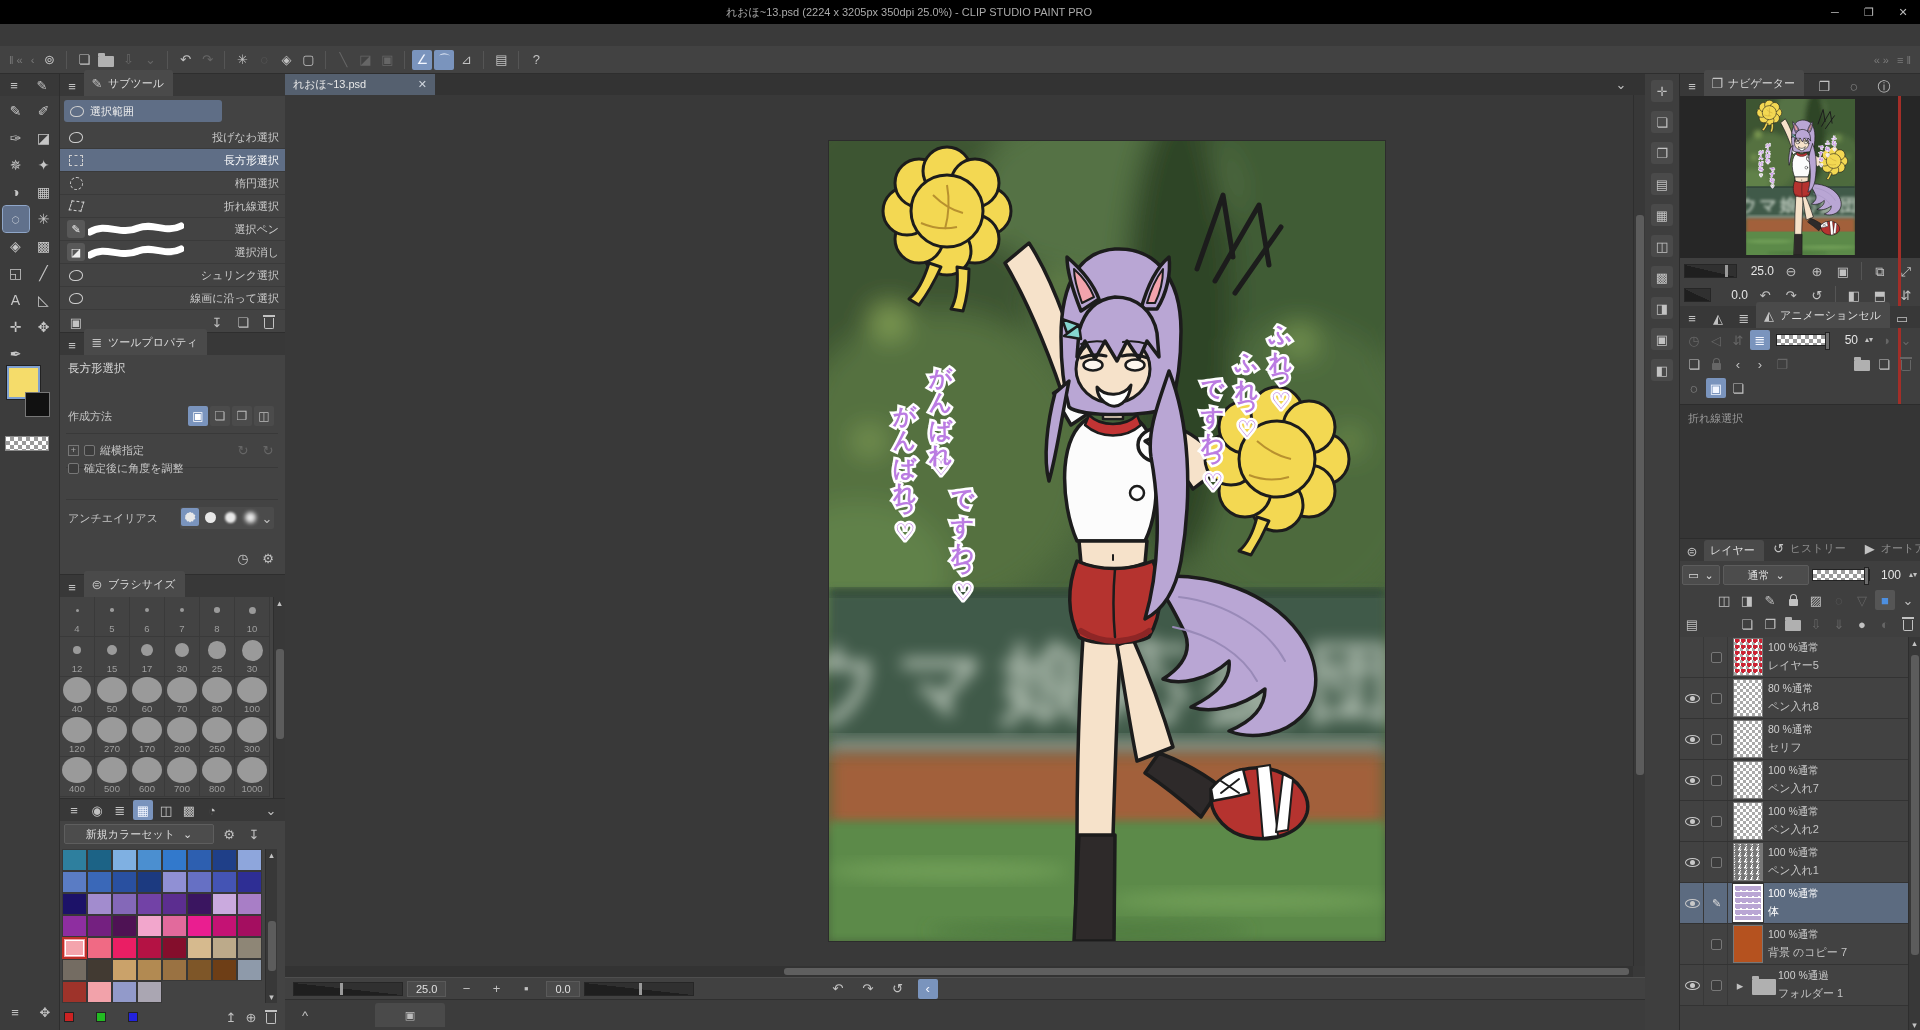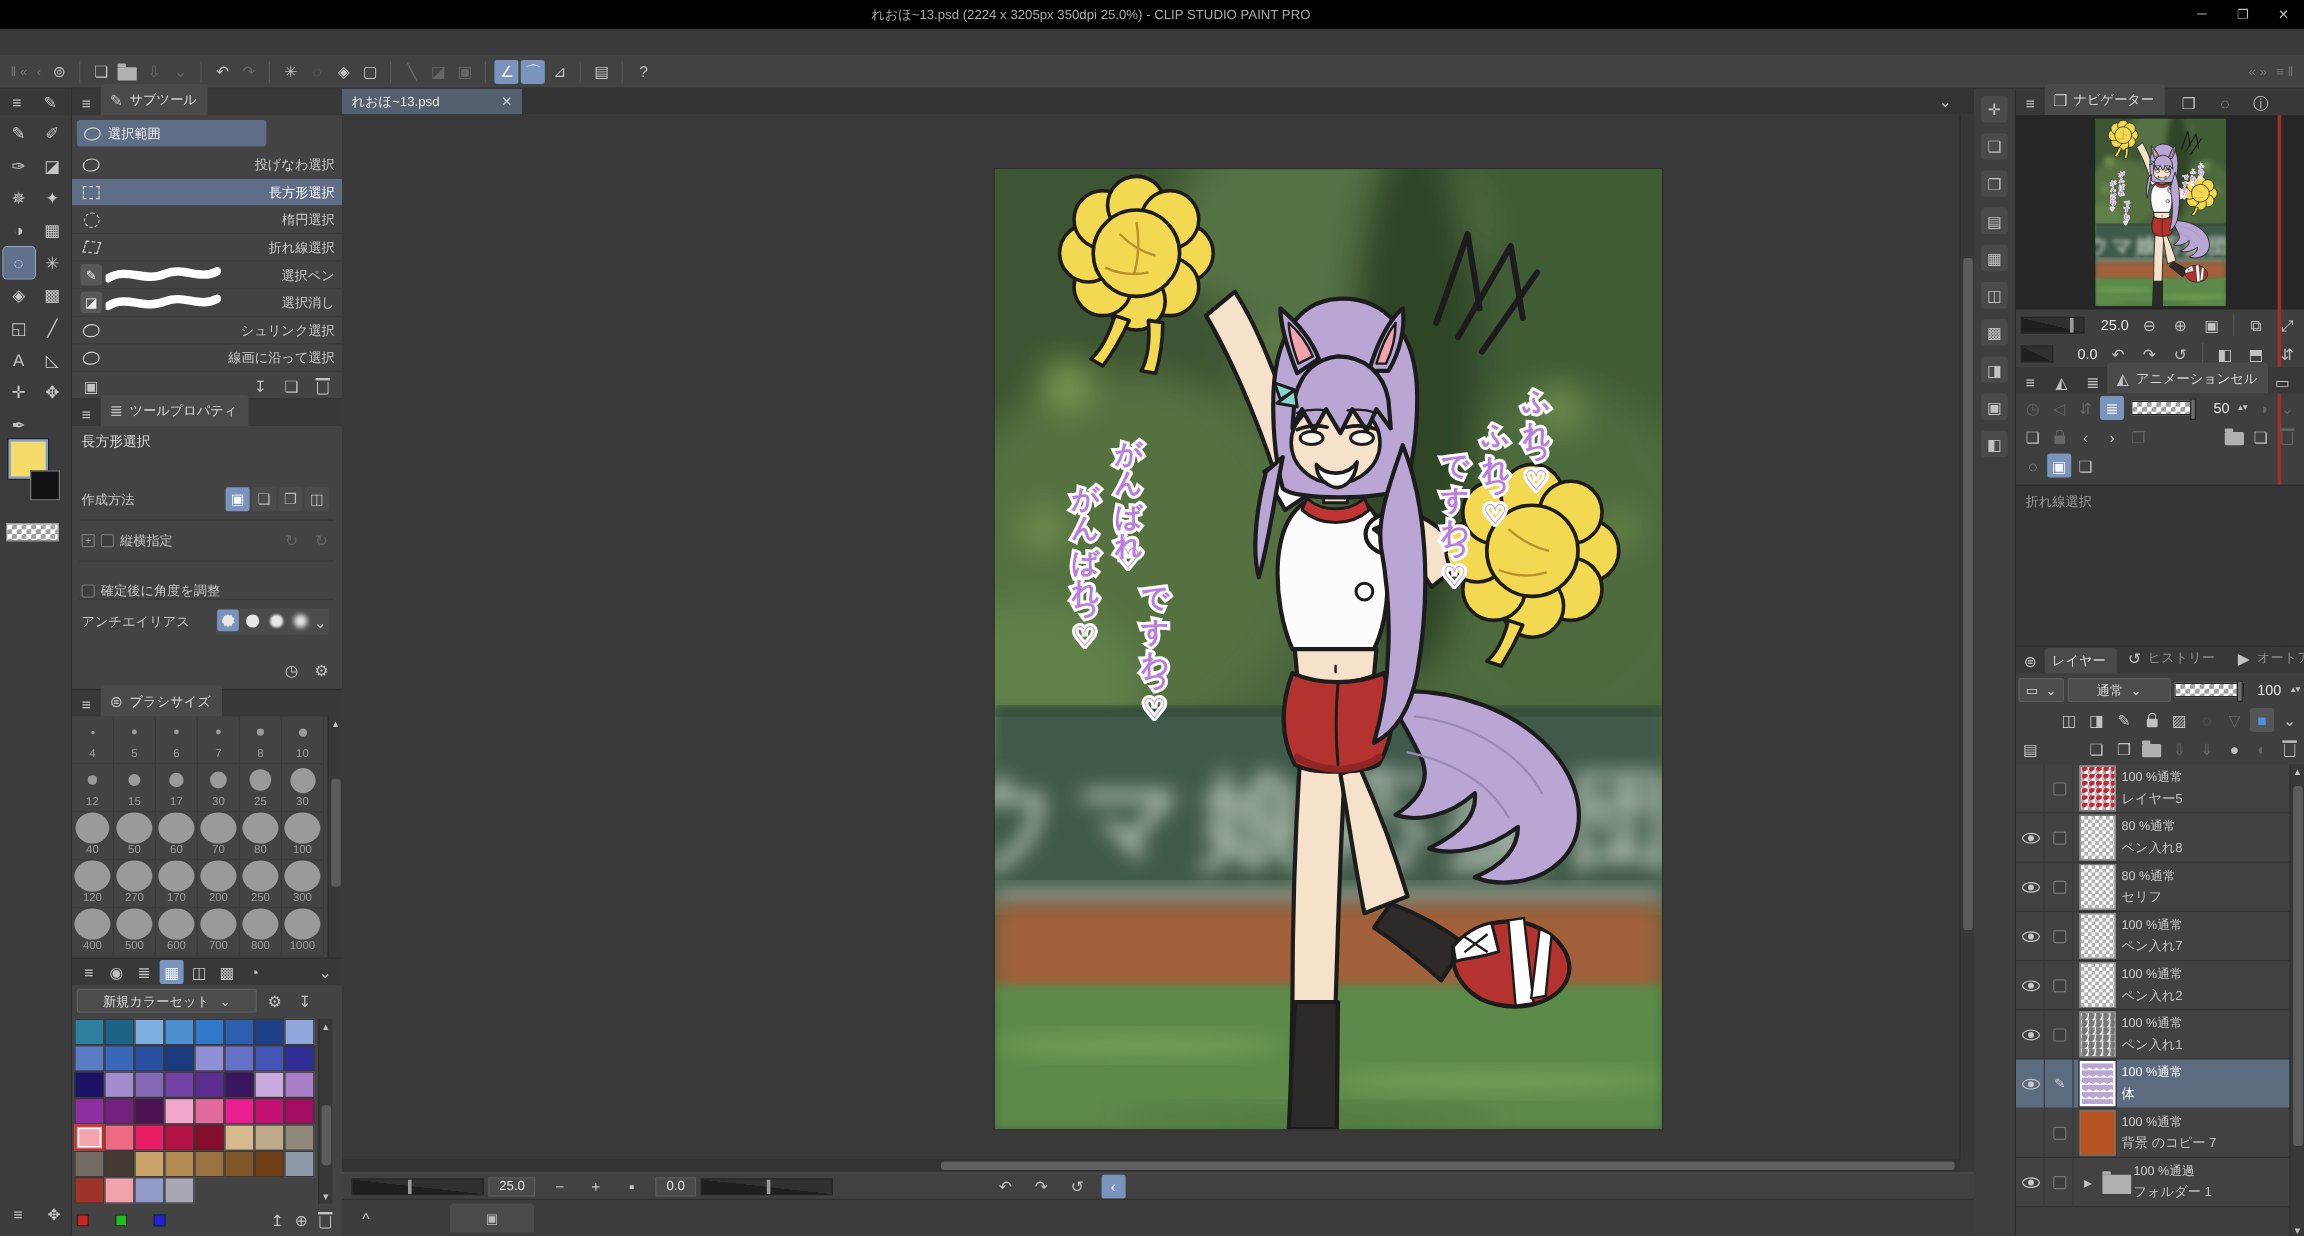--- a/index.html
+++ b/index.html
@@ -339,21 +339,21 @@
       </div>
       <div class="hline" style="top:100px"></div>
       <div class="tprow" style="top:106px">
         <span class="plusbox">+</span>
         <span class="c-chk"></span>
         <span class="lab">縦横指定</span>
         <span style="margin-left:auto" class="ic dis">↻</span>
         <span class="ic dis">↻</span>
       </div>
       <div class="hline" style="top:134px"></div>
-      <div class="tprow" style="top:148px">
+      <div class="tprow" style="top:124px">
         <span class="c-chk"></span>
         <span class="lab">確定後に角度を調整</span>
       </div>
       <div class="hline" style="top:166px"></div>
       <div class="tprow" style="top:174px">
         <span class="lab">アンチエイリアス</span>
         <span class="tpbtns" style="background:#4b4b4b;border-radius:2px;padding:1px">
           <span class="aa aa0 on">
               <span class="aadot"></span>
             </span>

